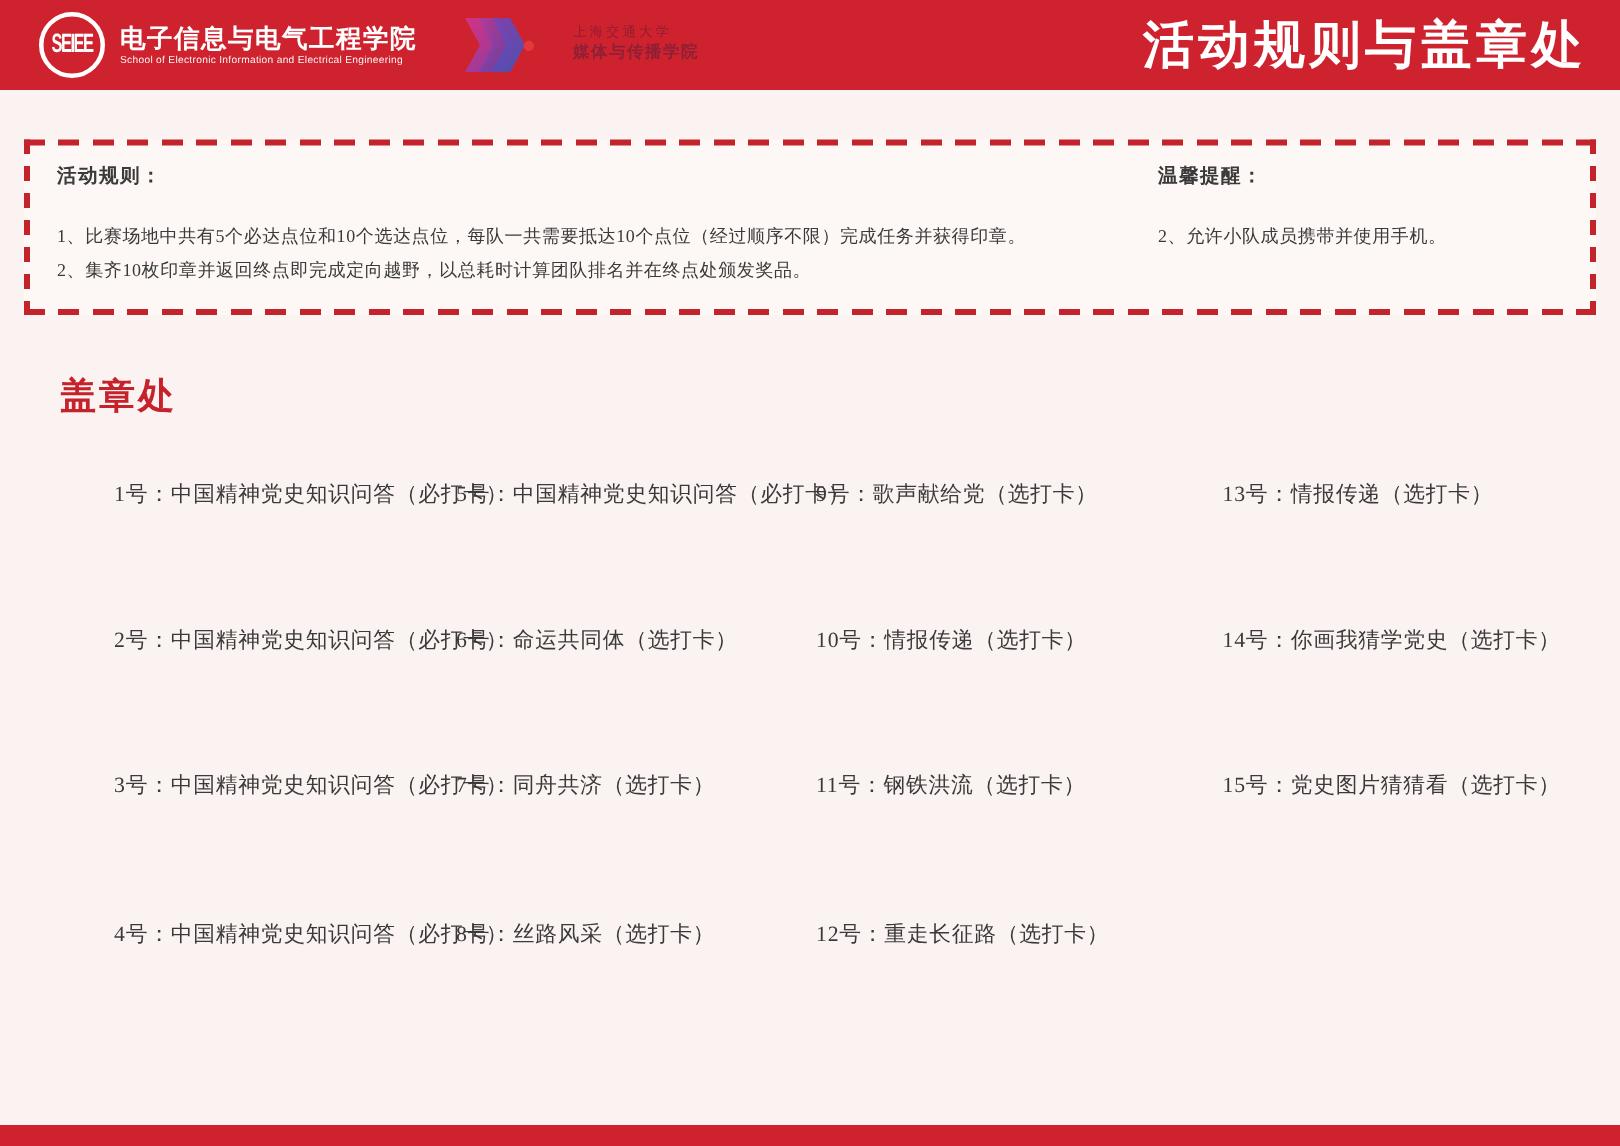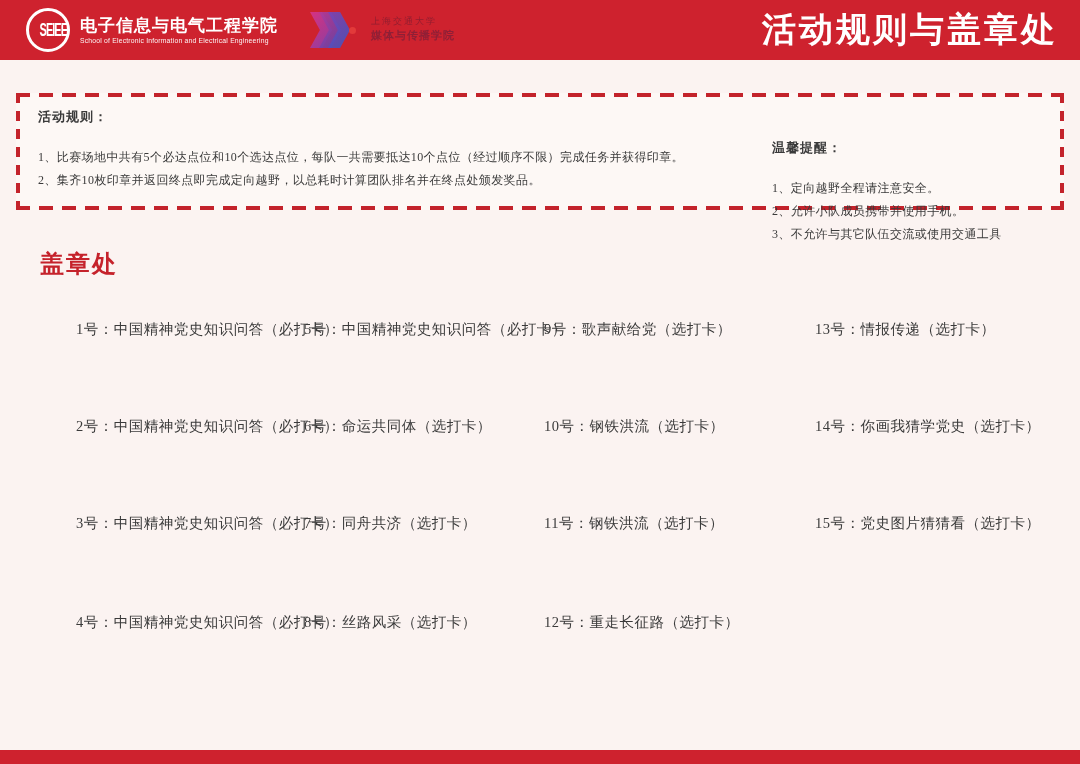--- a/index.html
+++ b/index.html
@@ -9,21 +9,21 @@
     font-family:"Liberation Serif","DejaVu Serif",serif;
   }
   
   .header{
     position:absolute;left:0;top:0;width:1080px;height:60px;
     background:#ce222e;display:flex;align-items:center;
   }
   .logo1-wrap{display:flex;align-items:center;margin-left:26px;}
   .logo1-circle{
     width:44px;height:44px;border:3px solid #fff;border-radius:50%;
-    display:flex;align-items:center;justify-content:flex-end;box-sizing:border-box;
+    display:flex;align-items:center;justify-content:center;box-sizing:border-box;
   }
   .logo1-mono{
     color:#fff;font-family:"Liberation Sans",sans-serif;
     font-weight:bold;font-size:11px;letter-spacing:-1px;transform:scaleY(1.6);
   }
   .logo1-text{margin-left:10px;color:#fff;}
   .logo1-cn{
     font-family:"Liberation Sans","DejaVu Sans",sans-serif;
     font-weight:bold;font-size:17px;letter-spacing:1px;line-height:20px;text-align:right;
   }
@@ -32,21 +32,21 @@
     font-size:6.8px;letter-spacing:.2px;line-height:9px;opacity:.95;
   }
   .logo2-wrap{display:flex;align-items:center;margin-left:32px;}
   .logo2-icon{position:relative;width:52px;height:42px;}
   .chev{position:absolute;top:3px;width:22px;height:36px;
     clip-path:polygon(0 0,55% 0,100% 50%,55% 100%,0 100%,45% 50%);}
   .chev1{left:0;background:linear-gradient(135deg,#d63384,#8a3fa8);opacity:.95;}
   .chev2{left:9px;background:linear-gradient(135deg,#b03a9a,#5a46b0);opacity:.9;}
   .chev3{left:18px;background:linear-gradient(135deg,#7a44b5,#3f55c0);opacity:.9;}
   .logo2-dot{position:absolute;right:6px;top:18px;width:7px;height:7px;border-radius:50%;background:#e23a3a;}
-  .logo2-text{margin-left:9px;}
+  .logo2-text{margin-left:20px;}
   .logo2-cn-small{
     font-family:"Liberation Serif",serif;font-size:9px;color:#7d1c30;
     opacity:.75;letter-spacing:2px;line-height:11px;
   }
   .logo2-cn{
     font-family:"Liberation Sans",sans-serif;font-weight:bold;font-size:11px;
     color:#801f38;opacity:.8;letter-spacing:1px;line-height:17px;
   }
   .header-title{
     position:absolute;right:22px;top:0;height:60px;display:flex;align-items:center;
@@ -59,21 +59,21 @@
     background:
       repeating-linear-gradient(90deg,#c3232b 0 14px,rgba(0,0,0,0) 14px 23px) left top/100% 4px no-repeat,
       repeating-linear-gradient(90deg,#c3232b 0 14px,rgba(0,0,0,0) 14px 23px) left bottom/100% 4px no-repeat,
       repeating-linear-gradient(180deg,#c3232b 0 10px,rgba(0,0,0,0) 10px 18px) left top/4px 100% no-repeat,
       repeating-linear-gradient(180deg,#c3232b 0 10px,rgba(0,0,0,0) 10px 18px) right top/4px 100% no-repeat,
       #fdf8f5;
   }
   .rules-left{position:absolute;left:22px;top:15px;width:720px;color:#3a3a3a;}
   .rules-title{font-weight:bold;font-size:13px;letter-spacing:1px;}
   .rules-list{margin-top:20px;font-size:12px;line-height:23px;letter-spacing:.4px;}
-  .reminder{position:absolute;left:756px;top:15px;width:280px;color:#3a3a3a;margin-top:31px;}
+  .reminder{position:absolute;left:756px;top:15px;width:280px;color:#3a3a3a;}
   
   .stamps-title{
     position:absolute;left:40px;top:248px;color:#c5222b;
     font-weight:bold;font-size:24px;letter-spacing:2px;font-family:Liberation Mono, monospace;
   }
   .stamp-item{
     position:absolute;color:#3a3a3a;font-size:14.5px;letter-spacing:.5px;white-space:nowrap;
   }
   .c1{left:28px;margin-left:48px;}  .c2{left:304px;} .c3{left:544px;} .c4{left:815px;}
   .r1{top:320px;}  .r2{top:417px;}  .r3{top:514px;}  .r4{top:613px;}
@@ -112,41 +112,39 @@
   <div class="rules-left">
     <div class="rules-title">活动规则：</div>
     <div class="rules-list">
       <div>1、比赛场地中共有5个必达点位和10个选达点位，每队一共需要抵达10个点位（经过顺序不限）完成任务并获得印章。</div>
       <div>2、集齐10枚印章并返回终点即完成定向越野，以总耗时计算团队排名并在终点处颁发奖品。</div>
     </div>
   </div>
   <div class="reminder">
     <div class="rules-title">温馨提醒：</div>
     <div class="rules-list">
-      <div>1、定向越野全程请注意安全。</div>
       <div>2、允许小队成员携带并使用手机。</div>
-      <div>3、不允许与其它队伍交流或使用交通工具</div>
     </div>
   </div>
 </div>
 
 <div class="stamps-title">盖章处</div>
 
 <div class="stamp-item c1 r1">1号：中国精神党史知识问答（必打卡）</div>
 <div class="stamp-item c1 r2">2号：中国精神党史知识问答（必打卡）</div>
 <div class="stamp-item c1 r3">3号：中国精神党史知识问答（必打卡）</div>
 <div class="stamp-item c1 r4">4号：中国精神党史知识问答（必打卡）</div>
 
 <div class="stamp-item c2 r1">5号：中国精神党史知识问答（必打卡）</div>
 <div class="stamp-item c2 r2">6号：命运共同体（选打卡）</div>
 <div class="stamp-item c2 r3">7号：同舟共济（选打卡）</div>
 <div class="stamp-item c2 r4">8号：丝路风采（选打卡）</div>
 
 <div class="stamp-item c3 r1">9号：歌声献给党（选打卡）</div>
-<div class="stamp-item c3 r2">10号：钢铁洪流（选打卡）</div>
+<div class="stamp-item c3 r2">10号：情报传递（选打卡）</div>
 <div class="stamp-item c3 r3">11号：钢铁洪流（选打卡）</div>
 <div class="stamp-item c3 r4">12号：重走长征路（选打卡）</div>
 
 <div class="stamp-item c4 r1">13号：情报传递（选打卡）</div>
 <div class="stamp-item c4 r2">14号：你画我猜学党史（选打卡）</div>
 <div class="stamp-item c4 r3">15号：党史图片猜猜看（选打卡）</div>
 
 <div class="footer-bar"></div>
 
 </body></html>

